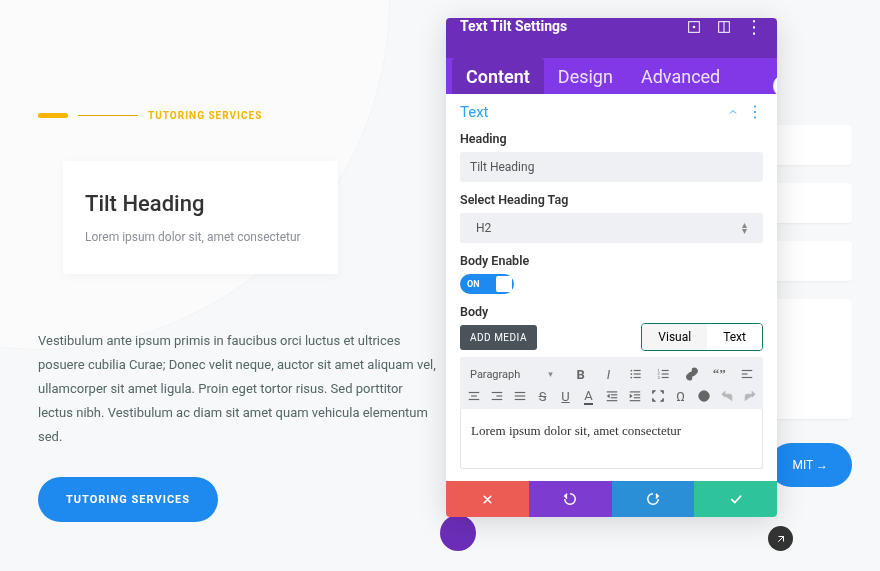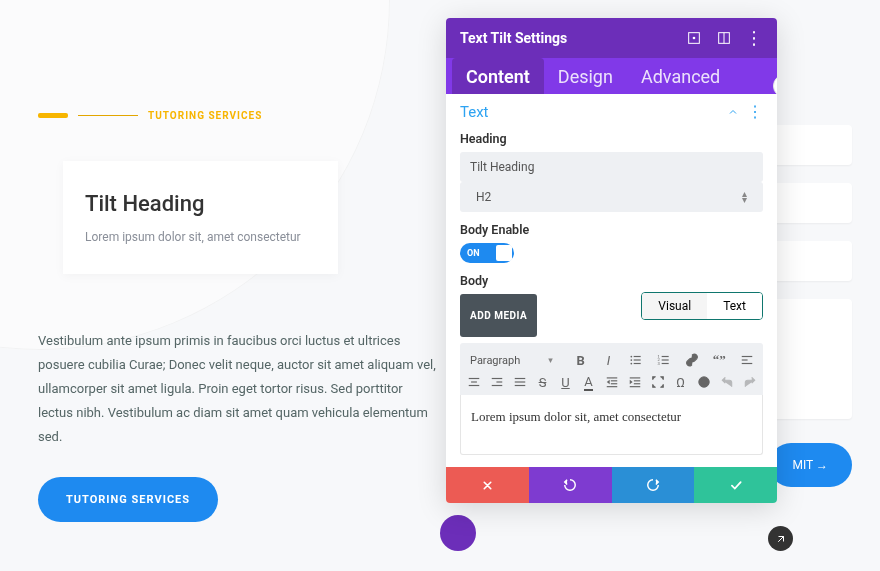--- a/index.html
+++ b/index.html
@@ -17,41 +17,41 @@
   .right-form{position:absolute;right:28px;top:125px;width:220px}
   .rf-field{background:#fff;border-radius:4px;height:40px;margin-bottom:18px;box-shadow:0 1px 2px rgba(0,0,0,.05)}
   .rf-field.big{height:120px}
   .submit{background:#1e8af0;color:#fff;font-size:12px;font-weight:400;padding:15px 24px;border-radius:40px;border:none;float:right;margin-top:6px}
   .gray-circle{position:absolute;left:-310px;top:-350px;width:700px;height:700px;border-radius:50%;background:#fff;opacity:.5;z-index:-1;box-shadow:inset 0 0 0 1px #eee}
   .fab{position:absolute;right:87px;bottom:20px;width:25px;height:25px;border-radius:50%;background:#333;display:flex;align-items:center;justify-content:center;color:#fff}
   .fab svg{width:12px;height:12px;fill:#fff}
 
   
   .panel{position:absolute;left:446px;top:18px;width:331px;background:#fff;box-shadow:0 5px 30px rgba(0,0,0,.15);border-radius:4px;overflow:hidden}
-  .p-head{background:#6c2eb9;color:#fff;display:flex;align-items:center;padding:0 14px;height:40px}
+  .p-head{background:#6c2eb9;color:#fff;display:flex;padding:0 14px;height:40px}
   .p-head-title{font-size:14px;font-weight:700;flex:1}
   .p-head-ico{width:18px;height:18px;margin-left:12px;cursor:pointer;display:flex;align-items:center;justify-content:center}
   .p-head-ico svg{width:16px;height:16px;stroke:#fff;fill:none;stroke-width:1.5}
   .p-head-ico.dots{font-size:18px;line-height:1}
   .p-tabs{background:#8139e8;display:flex;padding:0 6px;height:36px;align-items:stretch}
   .p-tab{color:#fff;font-size:18px;padding:0 14px;display:flex;align-items:center;cursor:pointer;opacity:.85}
   .p-tab.active{background:#6c2eb9;border-radius:4px 4px 0 0;font-weight:600;opacity:1}
   .p-body{padding:6px 14px 12px 14px;max-height:420px;overflow:visible}
   .sec-head{display:flex;align-items:center;margin:2px 0 6px 0}
   .sec-head-title{color:#2ea3f2;font-size:15px;flex:1}
   .sec-head svg{width:12px;height:12px;stroke:#2ea3f2;fill:none;stroke-width:2}
   .sec-menu{color:#2ea3f2;margin-left:8px;font-size:16px;cursor:pointer}
   .lbl{font-size:12.5px;color:#333;font-weight:600;margin:10px 0 6px 0;display:block}
   .txt-input{width:100%;background:#eef0f3;border:none;border-radius:3px;padding:8px 10px;font-size:12px;color:#555}
   .sel{width:100%;background:#eef0f3;border:none;border-radius:3px;padding:8px 16px;font-size:12px;color:#555;display:flex;align-items:center;justify-content:space-between;cursor:pointer}
   .sel-arrows{font-size:10px;line-height:.6;color:#888}
   .toggle{width:54px;height:20px;background:#1e8af0;border-radius:10px;position:relative;cursor:pointer;display:flex;align-items:center}
   .toggle-txt{color:#fff;font-size:9px;font-weight:700;margin-left:7px}
   .toggle-knob{position:absolute;right:2px;top:2px;width:16px;height:16px;background:#fff;border-radius:2px}
-  .addmedia{background:#4a535a;color:#fff;font-size:10px;font-weight:700;letter-spacing:.5px;border:none;padding:16px 10px;border-radius:3px;cursor:pointer}
+  .addmedia{background:#4a535a;color:#fff;font-size:10px;font-weight:400;letter-spacing:.5px;border:none;padding:7px 10px;border-radius:3px;cursor:pointer}
   .vt-tabs{float:right;display:flex;border:1px solid #0f766e;border-radius:4px;overflow:hidden;margin-top:-2px}
   .vt-tab{font-size:12px;padding:6px 16px;cursor:pointer;background:#fff}
   .vt-tab.active{background:#f5f5f5}
   .editor-tb{background:#eef0f3;border-radius:3px 3px 0 0;padding:6px 6px 2px 6px;margin-top:6px;clear:both}
   .tb-row{display:flex;align-items:center;flex-wrap:nowrap;gap:8px;height:22px}
   .fmt-sel{font-size:11px;color:#555;padding:2px 4px;display:flex;align-items:center;gap:28px;cursor:pointer;margin-right:6px}
   .fmt-sel::after{content:"▾";color:#888;font-size:9px}
   .tb-btn{width:22px;height:22px;display:flex;align-items:center;justify-content:center;cursor:pointer;color:#666;font-size:13px}
   .tb-btn svg{width:14px;height:14px;fill:#666}
   .editor-area{border:1px solid #e5e5e5;border-top:none;border-radius:0 0 3px 3px;padding:14px 10px 24px 10px;font-family:Georgia,serif;font-size:13px;color:#333;min-height:60px}
@@ -130,20 +130,21 @@
       <div class="sec-head-title">Text</div>
       <svg viewBox="0 0 24 24">
           <polyline points="6 15 12 9 18 15"></polyline>
         </svg>
       <span class="sec-menu">⋮</span>
     </div>
 
     <label class="lbl">Heading</label>
     <input class="txt-input" value="Tilt Heading" style="">
 
+    <label class="lbl">Select Heading Tag</label>
     <div class="sel">
       <span>H2</span>
       <span class="sel-arrows">▴<br>▾</span>
     </div>
 
     <label class="lbl">Body Enable</label>
     <div class="toggle">
       <span class="toggle-txt">ON</span>
       <span class="toggle-knob"></span>
     </div>

